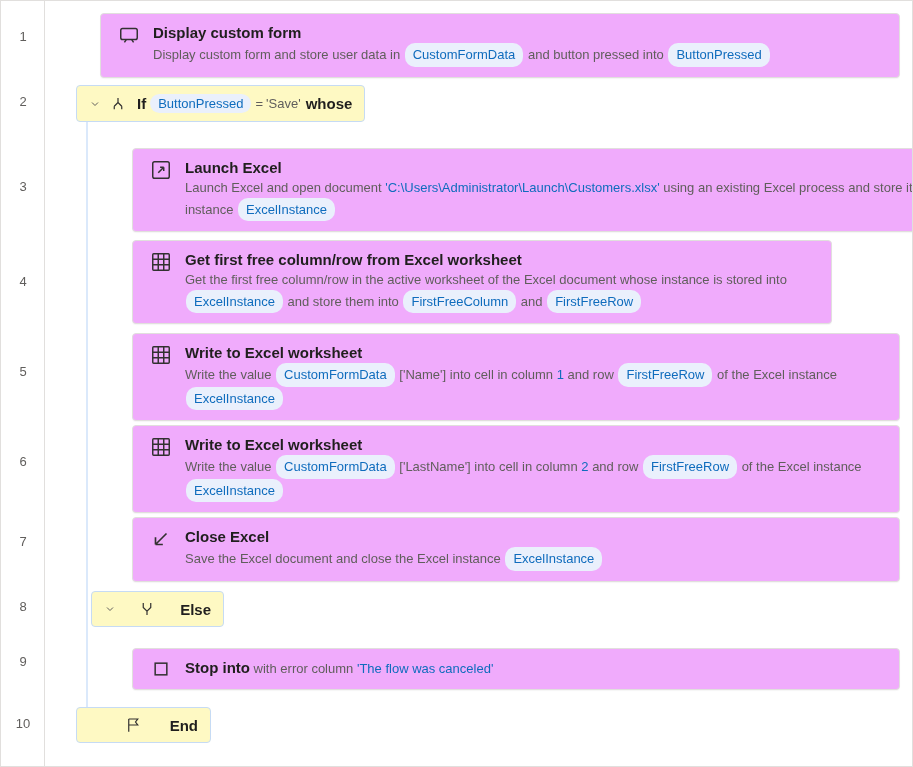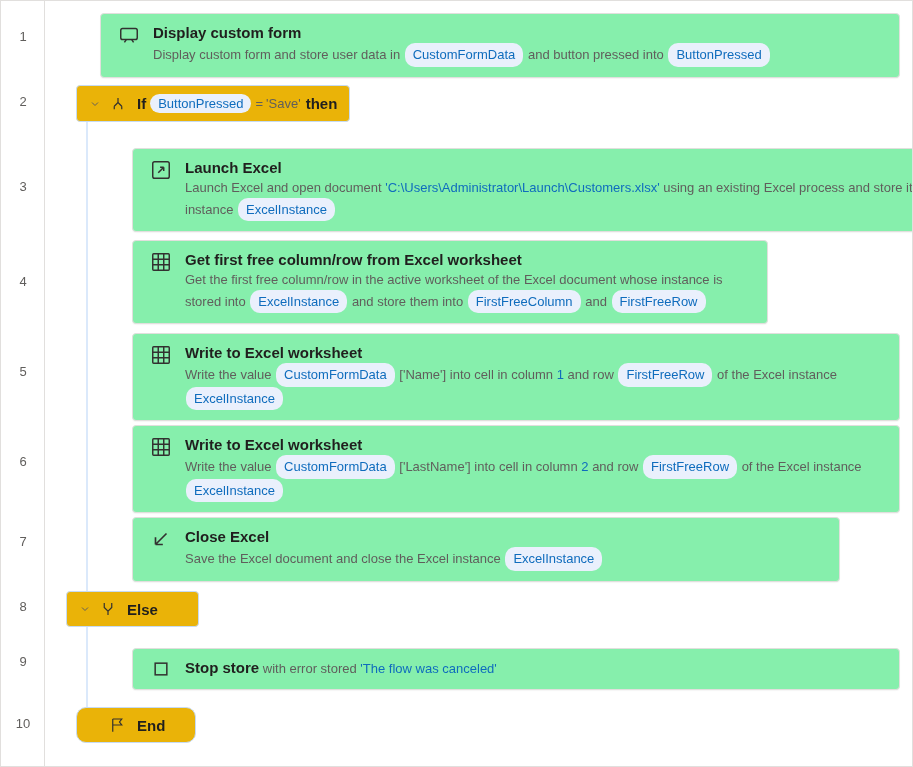--- a/index.html
+++ b/index.html
@@ -26,37 +26,38 @@
     display: flex;
     align-items: center;
     justify-content: center;
   }
   .flow-area {
     flex: 1;
     position: relative;
     padding: 0;
   }
   .action-card {
-    background: #86efac;
+    background: #f0abfc;
     border: 1px solid #e1dfdd;
     border-radius: 4px;
     display: flex;
     align-items: flex-start;
     padding: 10px 14px;
     box-shadow: 0 1px 1px rgba(0,0,0,0.04);
     position: absolute;
   }
   .cond-block {
-    background: #eab308;
+    background: #fef9c3;
     border: 1px solid #c6dbf4;
     border-radius: 4px;
     display: flex;
     align-items: center;
     padding: 8px 12px;
     position: absolute;
+    justify-content: space-between;
   }
   .icon-wrap {
     width: 28px;
     display: flex;
     align-items: flex-start;
     justify-content: center;
     margin-right: 10px;
     color: #323130;
     flex-shrink: 0;
   }
@@ -166,40 +167,40 @@
       <span class="cond-icon">
         <svg width="18" height="18" viewBox="0 0 24 24" fill="none" stroke="#323130" stroke-width="1.6">
             <path d="M12 4v6M12 10l-5 5M12 10l5 5M7 15v4M17 15v4"></path>
           </svg>
       </span>
       <span class="cond-text">
         <span>If</span>
         <span class="var-chip" style="font-weight:400;">ButtonPressed</span>
         <span class="cond-eq"> = </span>
           <span class="cond-eq str-lit">'Save'</span>
-        <span style="margin-left:2px;">then</span>
+        <span style="margin-left:2px;">whose</span>
       </span>
     </div>
 
     <div class="action-card" style="left:87px; top:147px; width:900px;">
       <div class="icon-wrap">
         <svg width="22" height="22" viewBox="0 0 24 24" fill="none" stroke="#323130" stroke-width="1.6">
             <rect x="3" y="3" width="18" height="18" rx="2"></rect>
             <path d="M9 15l6-6M15 9h-4M15 9v4"></path>
           </svg>
       </div>
       <div class="card-body">
         <div class="card-title">Launch Excel</div>
         <div class="card-desc">
           <span>Launch Excel and open document </span><span class="str-lit">'C:\Users\Administrator\Launch\Customers.xlsx'</span><span> using an existing Excel process and store it into Excel instance </span><span class="var-chip">ExcelInstance</span>
         </div>
       </div>
     </div>
 
-    <div class="action-card" style="left:87px; top:239px; width:636px;">
+    <div class="action-card" style="left:87px; top:239px; width:700px;">
       <div class="icon-wrap">
         <svg width="22" height="22" viewBox="0 0 24 24" fill="none" stroke="#323130" stroke-width="1.6">
             <rect x="3" y="3" width="18" height="18" rx="1"></rect>
             <path d="M3 9h18M3 15h18M9 3v18M15 3v18"></path>
           </svg>
       </div>
       <div class="card-body">
         <div class="card-title">Get first free column/row from Excel worksheet</div>
         <div class="card-desc">
           <span>Get the first free column/row in the active worksheet of the Excel document whose instance is stored into </span><span class="var-chip">ExcelInstance</span><span> and store them into </span><span class="var-chip">FirstFreeColumn</span><span> and </span><span class="var-chip">FirstFreeRow</span>
@@ -230,60 +231,60 @@
           </svg>
       </div>
       <div class="card-body">
         <div class="card-title">Write to Excel worksheet</div>
         <div class="card-desc">
           <span>Write the value </span><span class="var-chip">CustomFormData</span><span class="accessor"> ['LastName']</span><span> into cell in column </span><span class="str-lit">2</span><span> and row </span><span class="var-chip">FirstFreeRow</span><span> of the Excel instance </span><span class="var-chip">ExcelInstance</span>
         </div>
       </div>
     </div>
 
-    <div class="action-card" style="left:87px; top:516px; width:708px;">
+    <div class="action-card" style="left:87px; top:516px; width:768px;">
       <div class="icon-wrap">
         <svg width="22" height="22" viewBox="0 0 24 24" fill="none" stroke="#323130" stroke-width="1.8">
             <path d="M18 6L6 18M6 18V10M6 18H14"></path>
           </svg>
       </div>
       <div class="card-body">
         <div class="card-title">Close Excel</div>
         <div class="card-desc">
           <span>Save the Excel document and close the Excel instance </span><span class="var-chip">ExcelInstance</span>
         </div>
       </div>
     </div>
 
-    <div class="cond-block" style="left:21px; top:590px; width:133px;">
+    <div class="cond-block" style="left:46px; top:590px; width:133px;">
       <span class="cond-chevron">
         <svg width="12" height="12" viewBox="0 0 24 24" fill="none" stroke="#605e5c" stroke-width="2">
             <path d="M6 9l6 6 6-6"></path>
           </svg>
       </span>
       <span class="cond-icon">
         <svg width="18" height="18" viewBox="0 0 24 24" fill="none" stroke="#323130" stroke-width="1.6">
             <path d="M7 4v6l5 5 5-5V4M12 15v5"></path>
           </svg>
       </span>
       <span class="cond-text">Else</span>
     </div>
 
     <div class="action-card" style="left:87px; top:647px; width:768px; align-items:center;">
       <div class="icon-wrap" style="align-items:center;">
         <svg width="20" height="20" viewBox="0 0 24 24" fill="none" stroke="#323130" stroke-width="1.8">
             <rect x="5" y="5" width="14" height="14"></rect>
           </svg>
       </div>
       <div class="card-body">
-        <span class="inline-title">Stop store</span><span class="card-desc" style="display:inline;"><span> with error stored </span><span class="str-lit">'The flow was canceled'</span></span>
-      </div>
-    </div>
-
-    <div class="cond-block" style="left:31px; top:706px; width:120px;border-radius:10px;">
+        <span class="inline-title">Stop into</span><span class="card-desc" style="display:inline;"><span> with error column </span><span class="str-lit">'The flow was canceled'</span></span>
+      </div>
+    </div>
+
+    <div class="cond-block" style="left:31px; top:706px; width:135px;">
       <span class="cond-chevron" style="width:12px;"></span>
       <span class="cond-icon">
         <svg width="18" height="18" viewBox="0 0 24 24" fill="none" stroke="#323130" stroke-width="1.6">
             <path d="M5 21V4M5 4h12l-3 4 3 4H5"></path>
           </svg>
       </span>
       <span class="cond-text">End</span>
     </div>
 
   </div>

